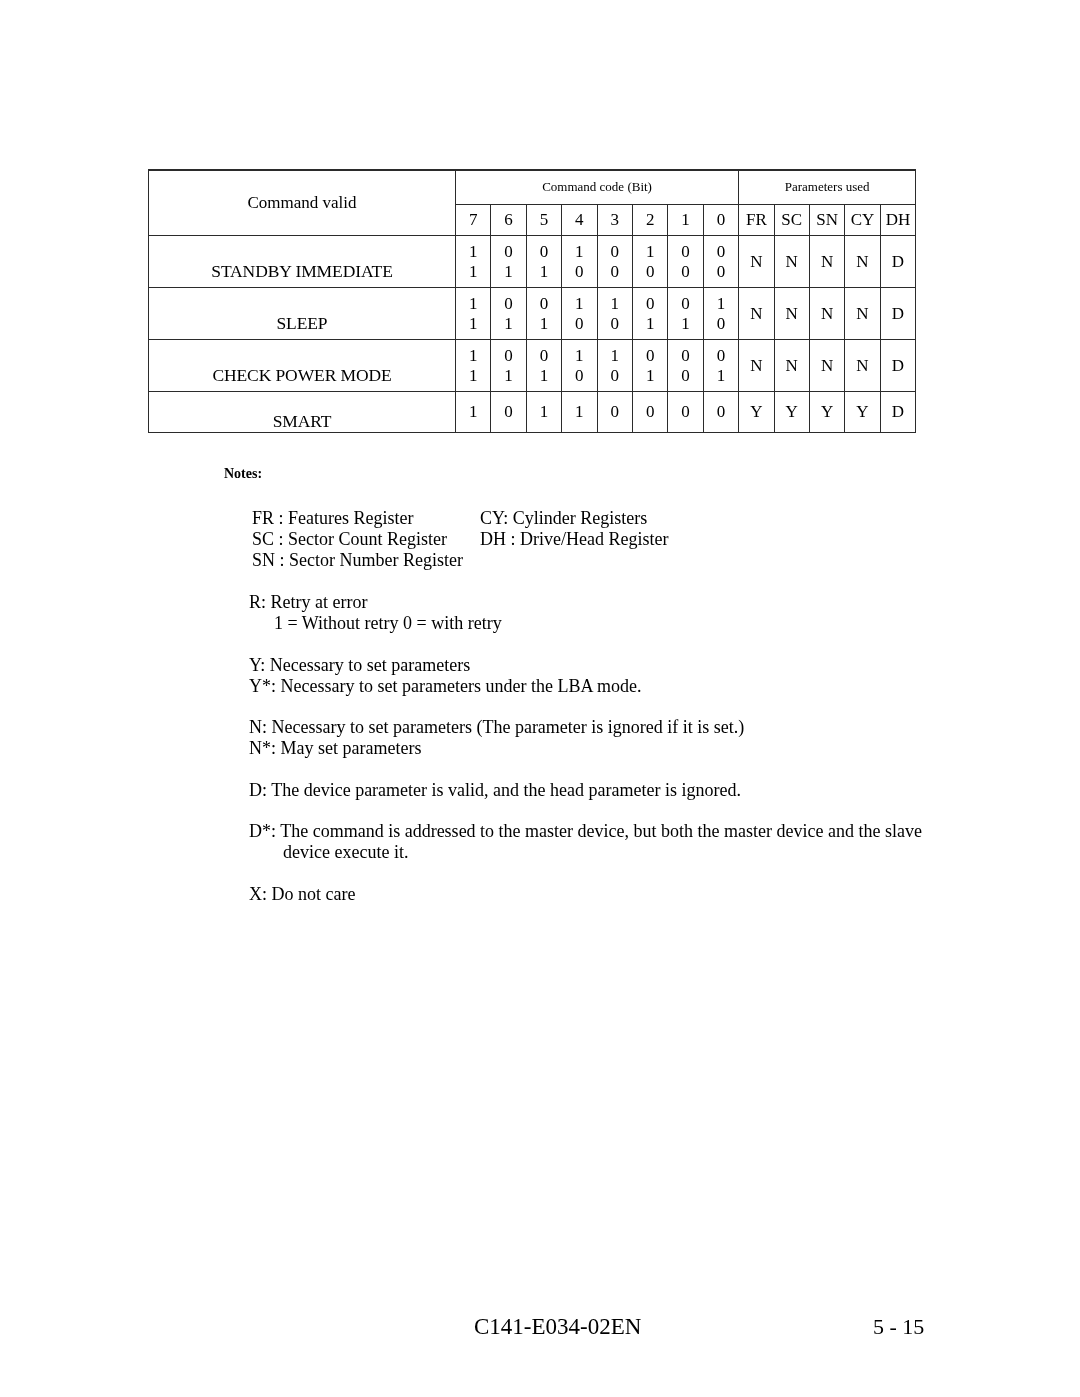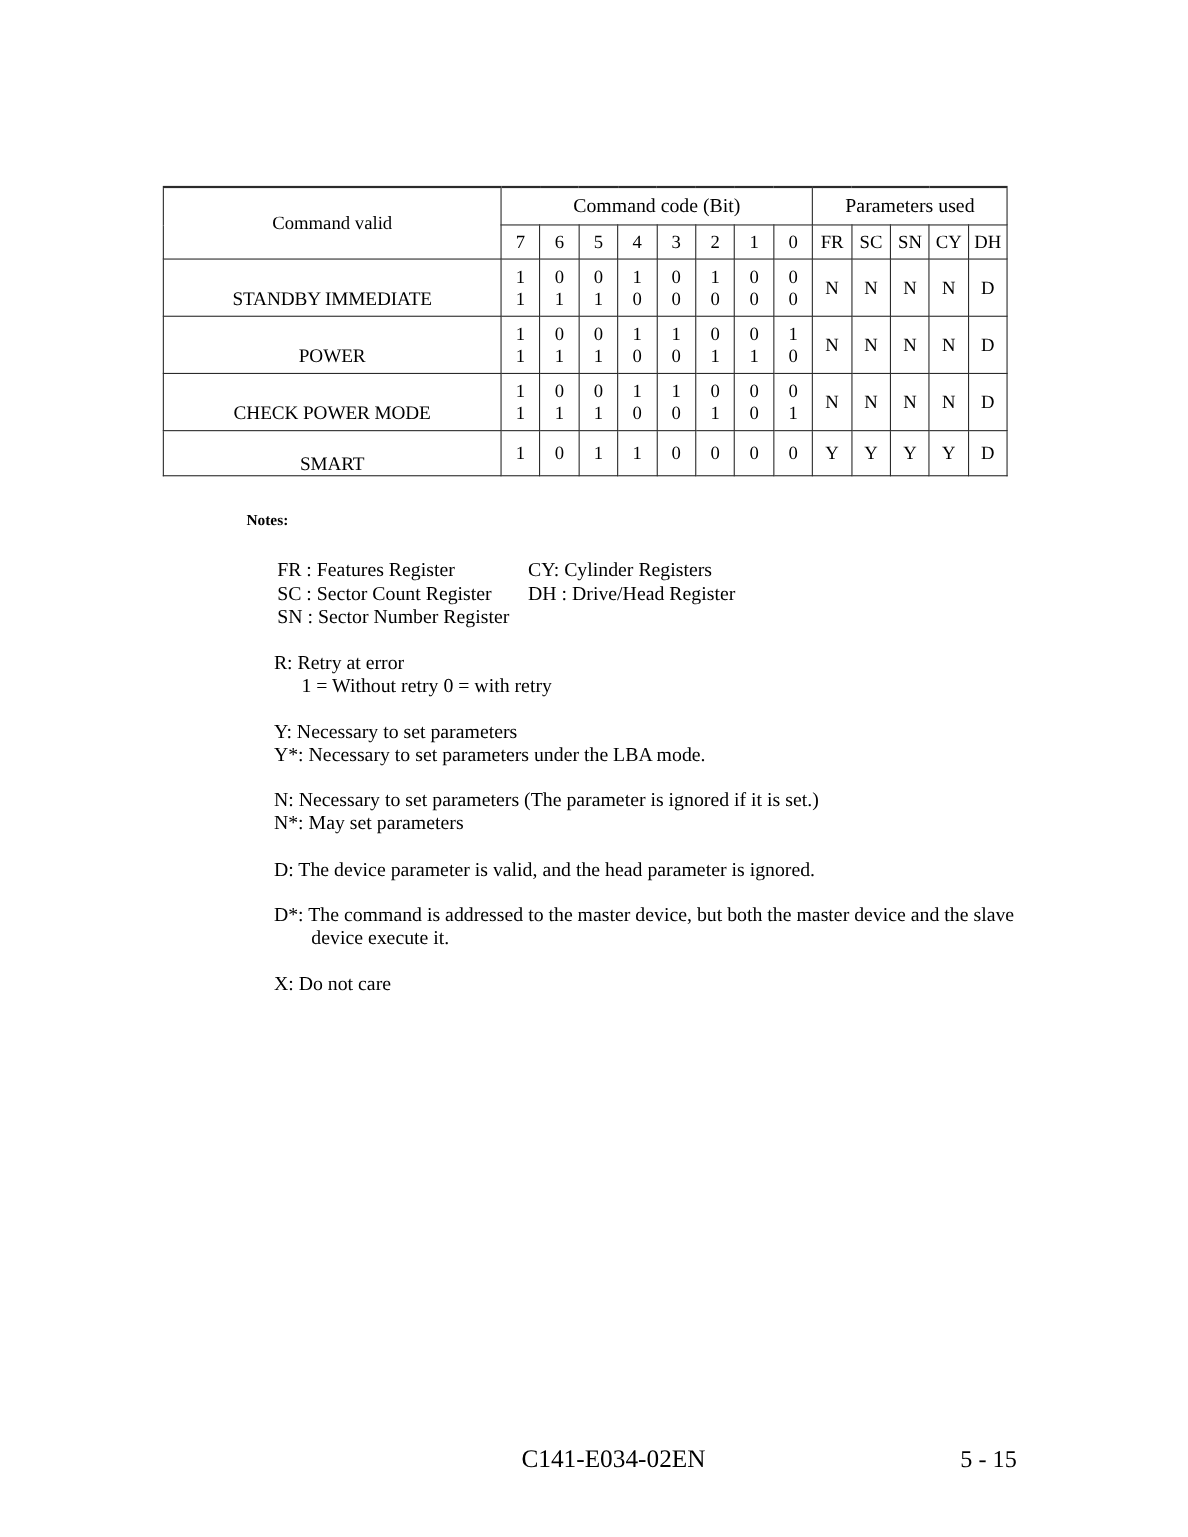--- a/index.html
+++ b/index.html
@@ -58,21 +58,21 @@
   .col-bit  { width: 35.4px; }
   .col-par  { width: 35.4px; }
 
   .hdr-name {
     vertical-align: middle;
     text-align: center;
     font-size: 17px;
   }
   .hdr-group {
     height: 33px;
-    font-size: 18px;
+    font-size: 13px;
   }
   .hdr-bit {
     height: 30px;
     font-size: 17px;
   }
   .cmd-name {
     text-align: left;
     padding-left: 7px;
     vertical-align: top;
     font-size: 17.5px;
@@ -229,21 +229,21 @@
             <span>0</span>
           </td>
           <td class="param">N</td>
           <td class="param">N</td>
           <td class="param">N</td>
           <td class="param">N</td>
           <td class="param">D</td>
         </tr>
         <tr class="row-double">
           <td class="cmd-name">
-            <span class="nm">POWER</span>
+            <span class="nm">SLEEP</span>
           </td>
           <td class="bits">
             <span>1</span>
             <span>1</span>
           </td>
           <td class="bits">
             <span>0</span>
             <span>1</span>
           </td>
           <td class="bits">

